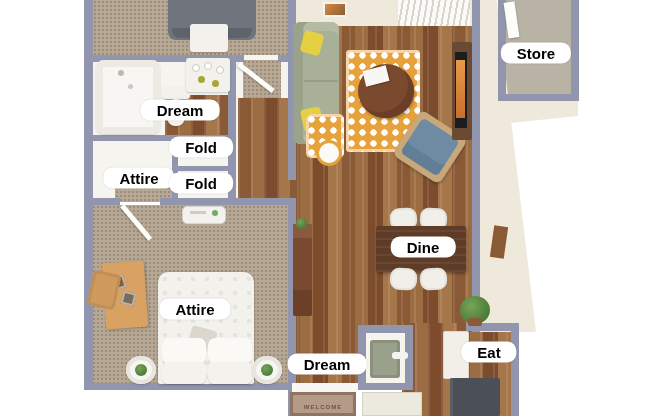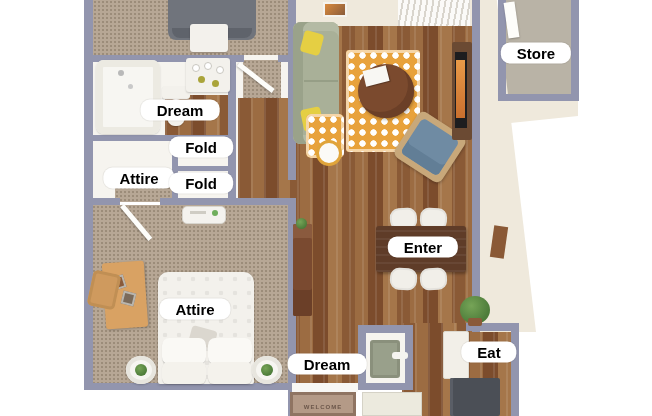--- a/index.html
+++ b/index.html
@@ -160,18 +160,18 @@
 
   <div style="left:443px;top:331px;width:26px;height:48px;background:#f2efe8;border:1px solid #ddd9cf;border-radius:2px;"></div>
   <div style="left:450px;top:378px;width:50px;height:38px;background:var(--fridge,#4b4f56);border-radius:2px;box-shadow:inset 3px 0 0 #5a5e66;"></div>
   <div style="left:362px;top:392px;width:60px;height:24px;background:#eceade;border:1px solid #d5d2c6;"></div>
 
   <div class="pill" style="left:536px;top:53px;">Store</div>
   <div class="pill" style="left:180px;top:110px;">Dream</div>
   <div class="pill" style="left:201px;top:147px;">Fold</div>
   <div class="pill" style="left:139px;top:178px;">Attire</div>
   <div class="pill" style="left:201px;top:183px;">Fold</div>
-  <div class="pill" style="left:423px;top:247px;">Enter</div>
+  <div class="pill" style="left:423px;top:247px;">Dine</div>
   <div class="pill" style="left:195px;top:309px;">Attire</div>
   <div class="pill" style="left:327px;top:364px;">Dream</div>
   <div class="pill" style="left:489px;top:352px;">Eat</div>
 
 </div>
 
 </body></html>

